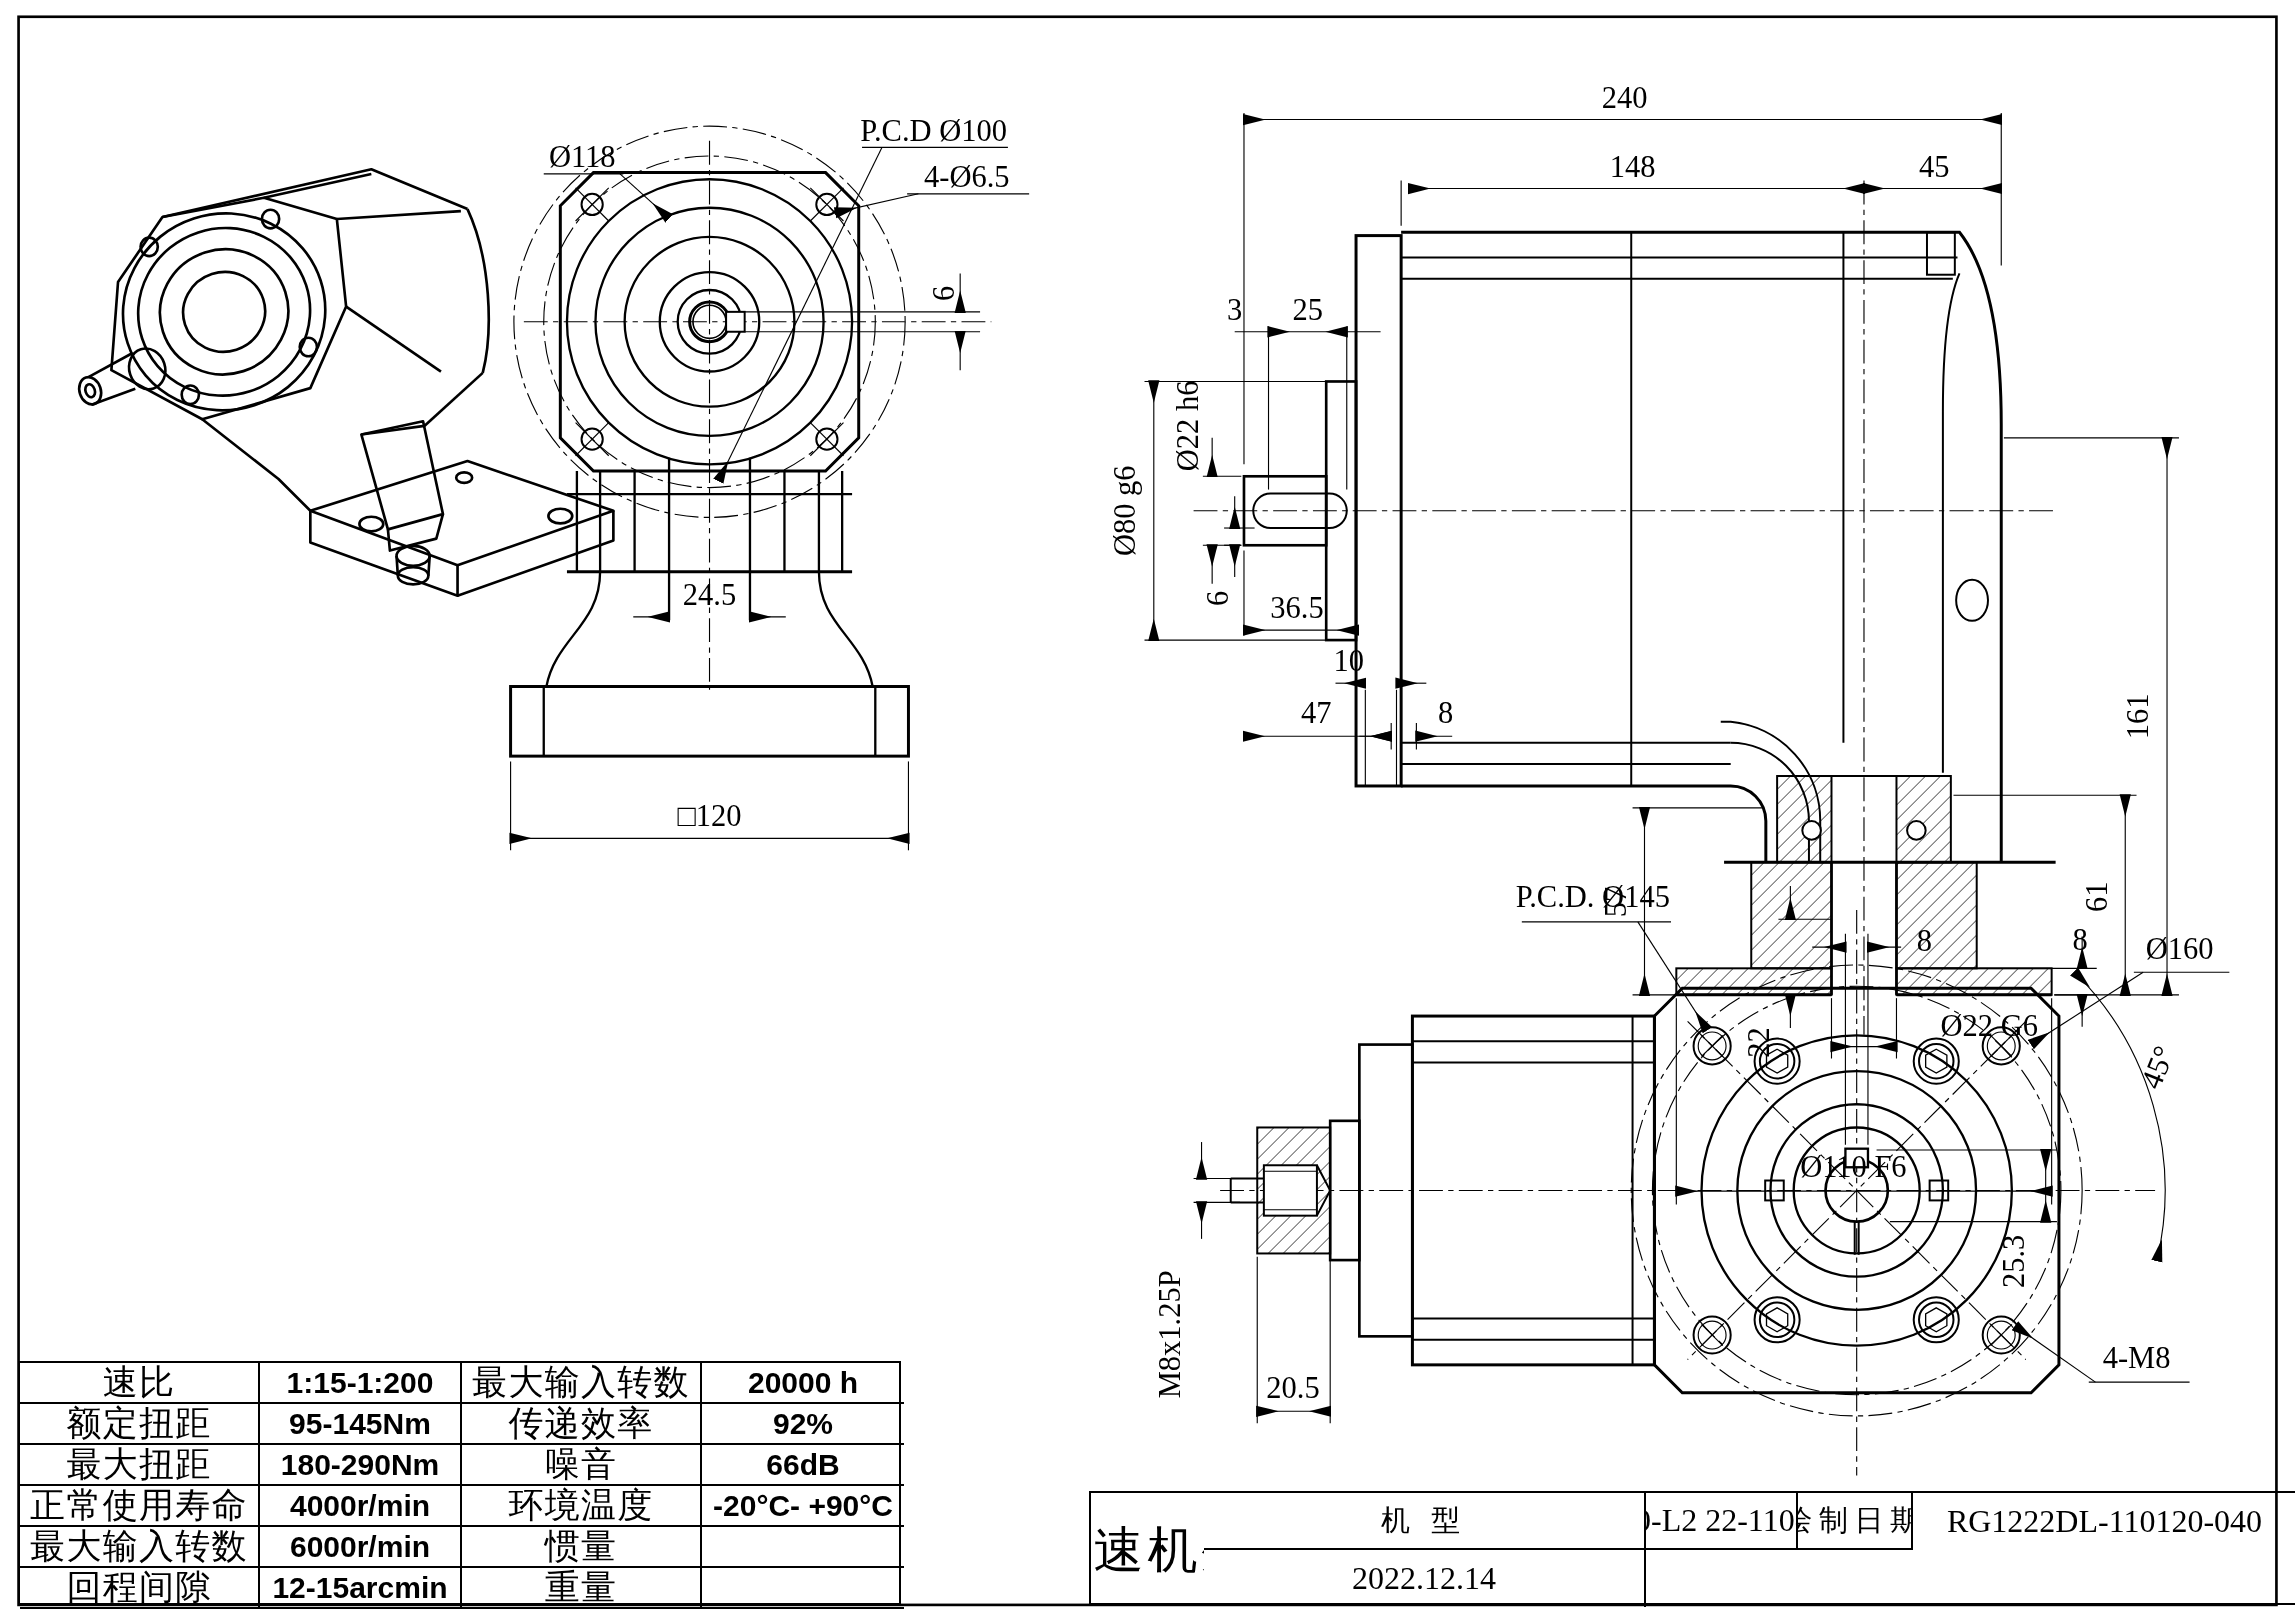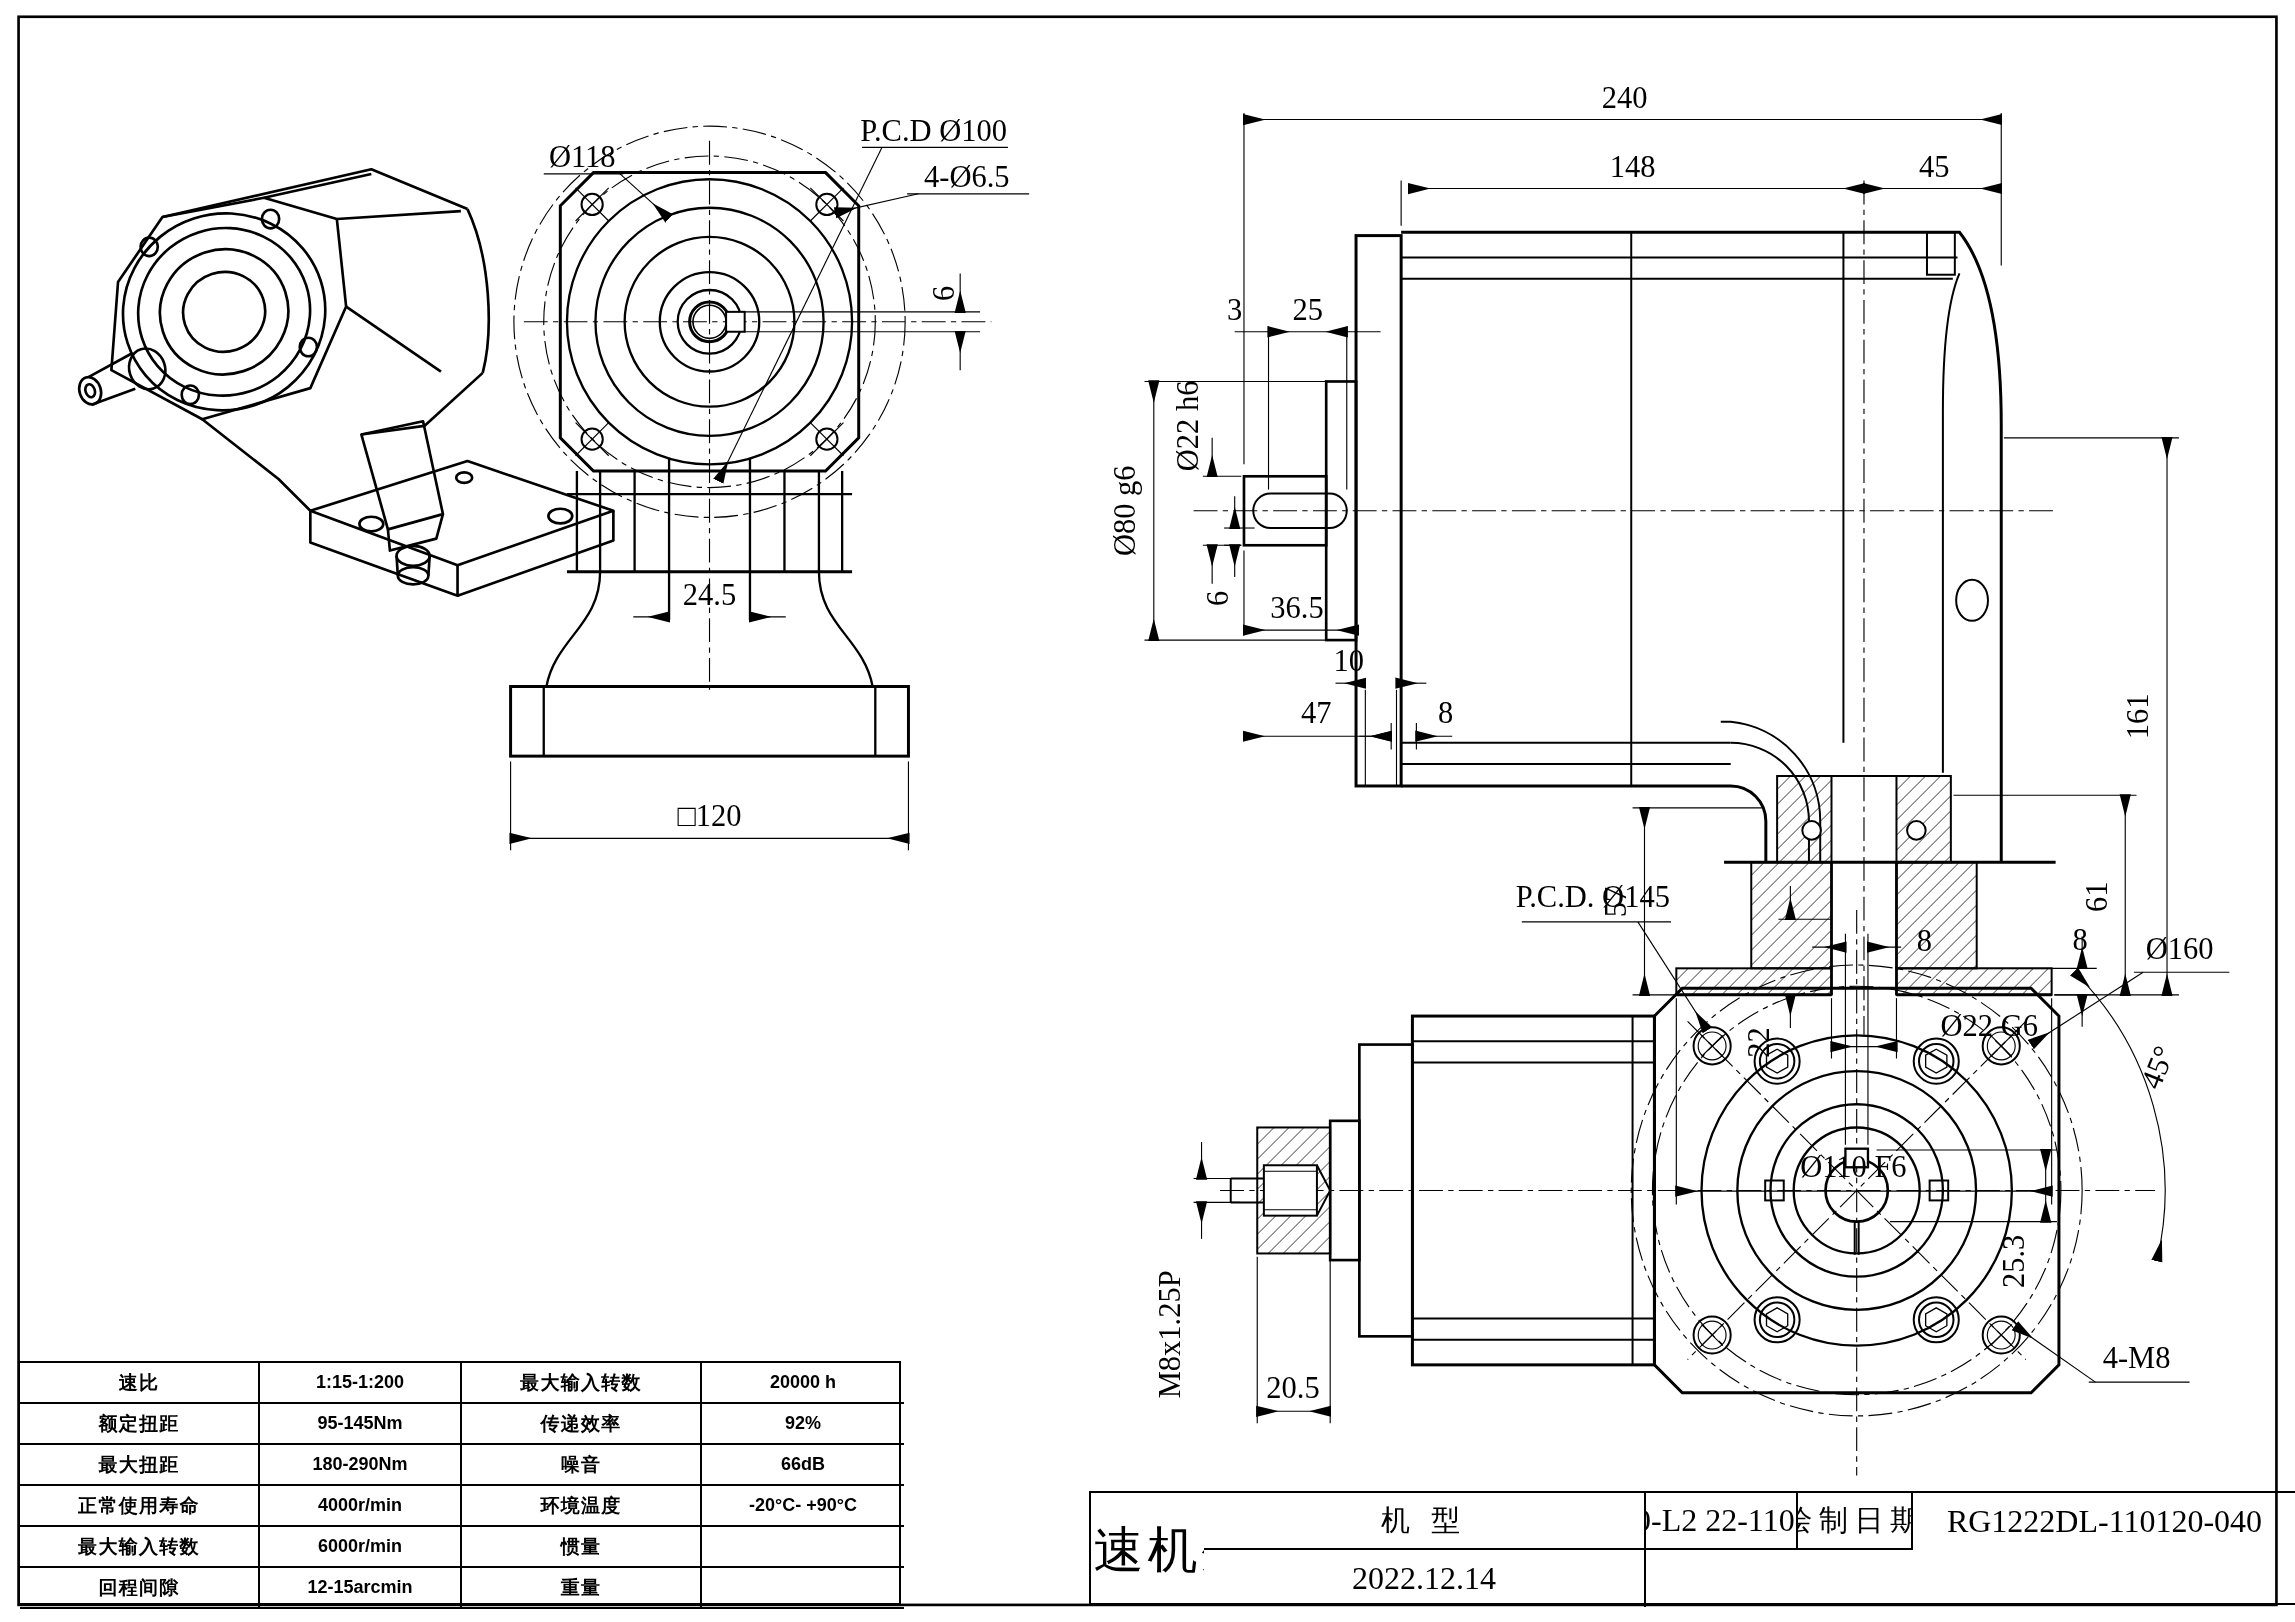--- a/index.html
+++ b/index.html
@@ -8,22 +8,22 @@
   #art{position:absolute;left:0;top:0;width:2295px;height:1623px;}
 
   
   #spec{position:absolute;left:18px;top:1361px;width:883px;height:244px;
         display:grid;grid-template-columns:240px 202px 240px 202px;
         grid-auto-rows:41px;border:2.7px solid #000;box-sizing:border-box;}
   #spec .c{border-right:2px solid #000;border-bottom:2px solid #000;
            display:flex;align-items:center;justify-content:center;box-sizing:border-box;
            white-space:nowrap;overflow:hidden;}
   #spec .c:nth-child(4n){border-right:none;}
-  #spec .c.lbl{font-weight:bold;font-size:19px;letter-spacing:1.3px;}
-  #spec .c.val{font-size:18px;font-weight:600;}
+  #spec .c.lbl{font-weight:normal;font-size:35px;letter-spacing:1.3px;}
+  #spec .c.val{font-size:30px;font-weight:600;}
 
   
   #tblock{position:absolute;left:1069px;top:1491px;width:1208px;height:114px;
           display:grid;grid-template-columns:113px 442px 152px 115px 385px;
           grid-template-rows:57px 57px;border:2.7px solid #000;box-sizing:border-box;margin-left:20px;}
   #tblock .c{border-right:2px solid #000;border-bottom:2px solid #000;
              display:flex;align-items:center;justify-content:center;box-sizing:border-box;
              white-space:nowrap;overflow:hidden;}
   #tblock .mt{font-size:29px;letter-spacing:6.6px;}
   #tblock .cad{font-family:"Liberation Serif",serif;font-size:32px;}

